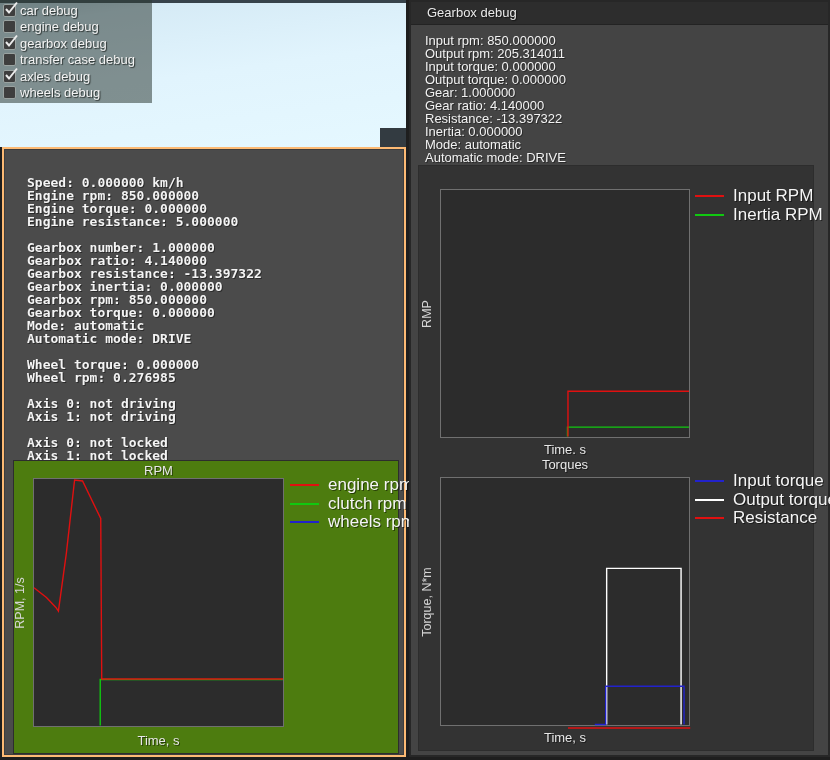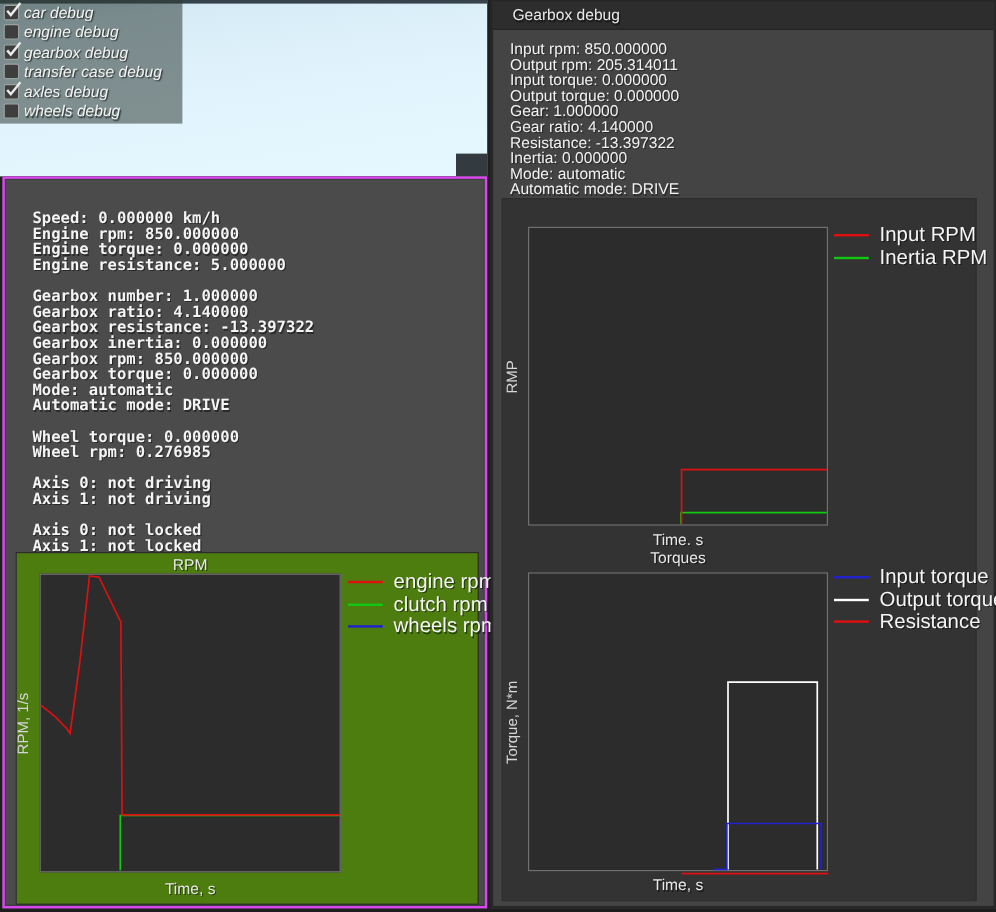--- a/index.html
+++ b/index.html
@@ -1,35 +1,35 @@
 <!DOCTYPE html>
 <html><head>
 <meta charset="utf-8">
 <style>
   html,body{margin:0;padding:0;background:#141414;}
   #stage{position:relative;width:830px;height:760px;background:#1e1e1e;overflow:hidden;
          font-family:"Liberation Sans",sans-serif;}
   
   #scene{position:absolute;left:0;top:0;width:406px;height:147px;
-         background:linear-gradient(172deg,#bcd4e0 0%,#d6ebf6 14%,#e1f4fd 50%,#e5f8ff 100%);font-style:italic;}
+         background:linear-gradient(172deg,#bcd4e0 0%,#d6ebf6 14%,#e1f4fd 50%,#e5f8ff 100%);}
   #sky-top{position:absolute;left:0;top:0;width:100%;height:3px;background:#37434b;}
   #horizon-obj{position:absolute;left:380px;top:128px;width:26px;height:19px;background:#333b41;}
   
   #debug-menu{position:absolute;left:0;top:0;width:152px;height:103px;
               background:rgba(47,60,55,0.55);padding:2px 0 0 3px;box-sizing:border-box;}
   .cbrow{display:flex;align-items:center;height:16.5px;cursor:default;}
   .cbbox{position:relative;width:13px;height:13px;background:#3e3e3e;border:1px solid #9aa3a1;
          border-radius:2px;box-sizing:border-box;flex:0 0 13px;}
   .cbbox .ck{position:absolute;left:-1px;top:-4px;width:16px;height:16px;}
   .cblabel{margin-left:4px;font-size:13px;color:#f3f3f3;text-shadow:1px 1px 1px rgba(20,25,23,0.8);
            white-space:nowrap;}
   
   .panel{position:absolute;box-sizing:border-box;}
   #car-panel{left:2px;top:147px;width:404px;height:610px;background:#4b4b4b;
-             border:2px solid #d946ef;box-shadow:inset 0 0 0 1px #3d3d3d;}
+             border:2px solid #fdba74;box-shadow:inset 0 0 0 1px #3d3d3d;}
   #gearbox-panel{left:409px;top:0;width:421px;height:757px;background:#444444;
              border:2px solid #272727;}
   #gearbox-titlebar{position:absolute;left:0;top:0;width:100%;height:22px;background:#2d2d2d;
              border-bottom:1px solid #232323;}
   #gearbox-title{margin-left:16px;line-height:22px;font-size:13px;color:#eaeaea;
              text-shadow:1px 1px 1px rgba(0,0,0,0.6);}
   
   #car-lines{position:absolute;left:23px;top:28px;font-family:"DejaVu Sans Mono",monospace;
              font-size:13px;font-weight:bold;line-height:12.9px;color:#f4f4f4;
              text-shadow:1px 1px 0 rgba(25,25,25,0.65);white-space:pre;}

